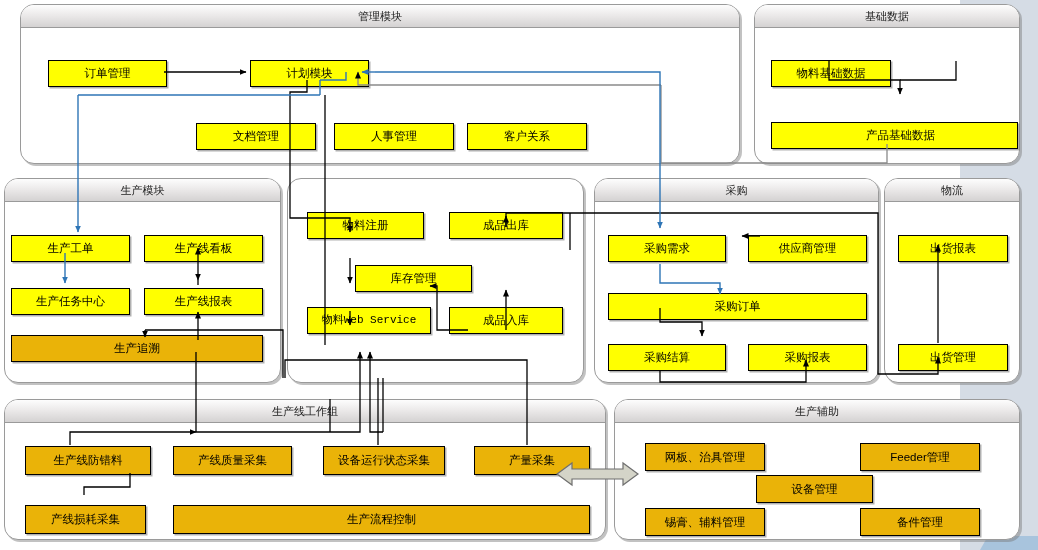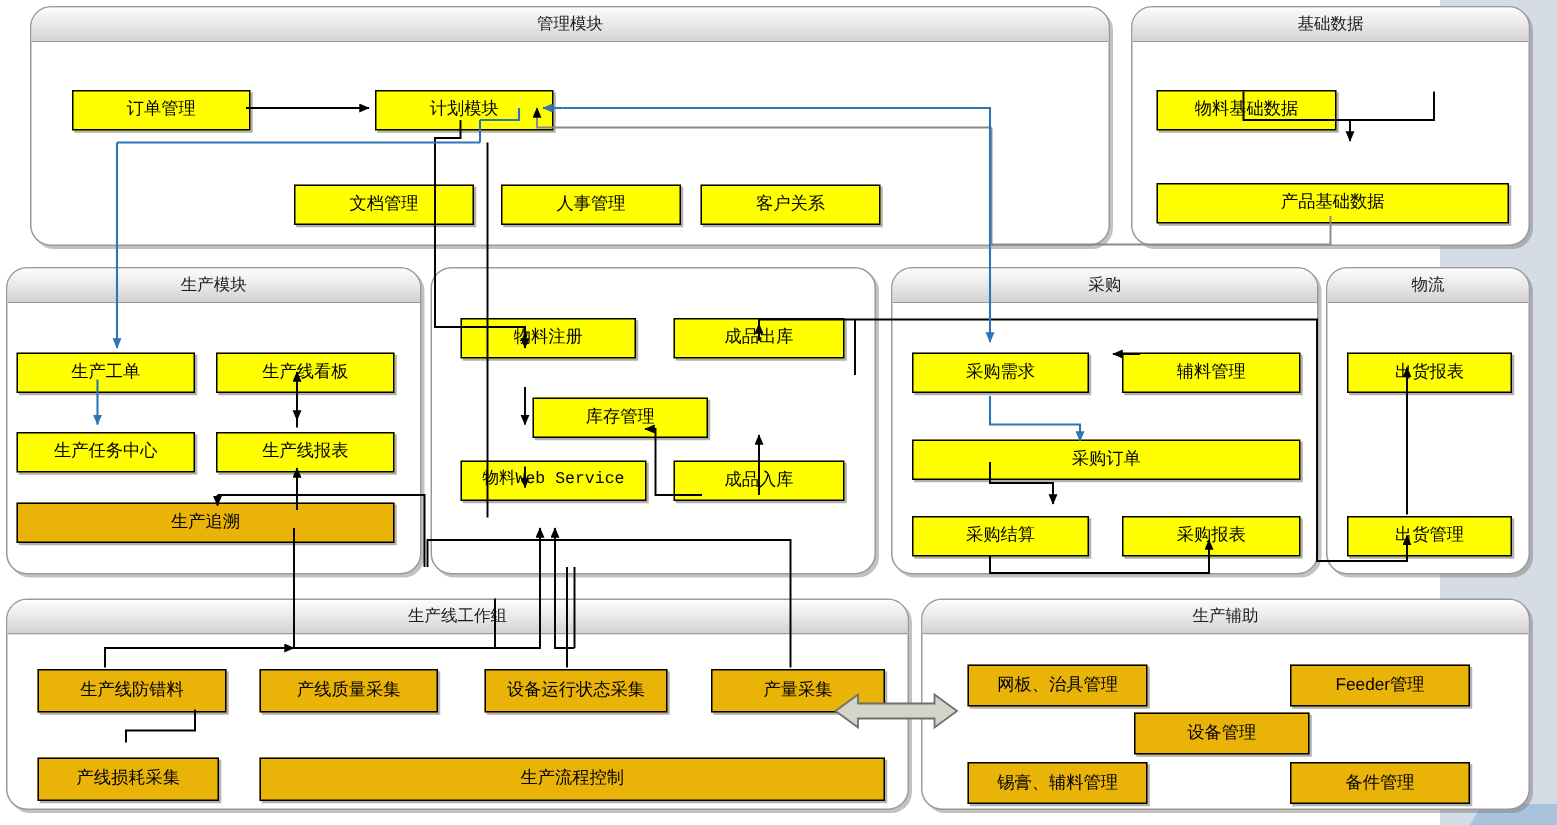--- a/index.html
+++ b/index.html
@@ -48,21 +48,21 @@
       <div class="node yellow" style="left:175px;top:95px;width:118px;height:25px;">文档管理</div>
       <div class="node yellow" style="left:313px;top:95px;width:118px;height:25px;">人事管理</div>
       <div class="node yellow" style="left:446px;top:95px;width:118px;height:25px;">客户关系</div>
     </div>
   </div>
 
   <div class="group" style="left:754px;top:4px;width:264px;height:158px;">
     <div class="group-title">基础数据</div>
     <div class="group-body">
       <div class="node yellow" style="left:16px;top:32px;width:118px;height:25px;">物料基础数据</div>
-      <div class="node yellow" style="left:16px;top:94px;width:233px;height:25px;">产品基础数据</div>
+      <div class="node yellow" style="left:16px;top:94px;width:233px;height:25px;padding-left:12px;">产品基础数据</div>
     </div>
   </div>
 
   <div class="group" style="left:4px;top:178px;width:275px;height:203px;border-radius:14px;">
     <div class="group-title">生产模块</div>
     <div class="group-body">
       <div class="node yellow" style="left:6px;top:33px;width:117px;height:25px;">生产工单</div>
       <div class="node yellow" style="left:139px;top:33px;width:117px;height:25px;">生产线看板</div>
       <div class="node yellow" style="left:6px;top:86px;width:117px;height:25px;">生产任务中心</div>
       <div class="node yellow" style="left:139px;top:86px;width:117px;height:25px;">生产线报表</div>
@@ -77,21 +77,21 @@
       <div class="node yellow mono" style="left:19px;top:128px;width:122px;height:25px;">物料Web Service</div>
       <div class="node yellow" style="left:161px;top:33px;width:112px;height:25px;">成品出库</div>
       <div class="node yellow" style="left:161px;top:128px;width:112px;height:25px;">成品入库</div>
     </div>
   </div>
 
   <div class="group" style="left:594px;top:178px;width:283px;height:203px;">
     <div class="group-title">采购</div>
     <div class="group-body">
       <div class="node yellow" style="left:13px;top:33px;width:116px;height:25px;">采购需求</div>
-      <div class="node yellow" style="left:153px;top:33px;width:117px;height:25px;">辅料管理</div>
+      <div class="node yellow" style="left:153px;top:33px;width:117px;height:25px;">供应商管理</div>
       <div class="node yellow" style="left:13px;top:91px;width:257px;height:25px;">采购订单</div>
       <div class="node yellow" style="left:13px;top:142px;width:116px;height:25px;">采购结算</div>
       <div class="node yellow" style="left:153px;top:142px;width:117px;height:25px;">采购报表</div>
     </div>
   </div>
 
   <div class="group" style="left:884px;top:178px;width:134px;height:203px;">
     <div class="group-title">物流</div>
     <div class="group-body">
       <div class="node yellow" style="left:13px;top:33px;width:108px;height:25px;">出货报表</div>

